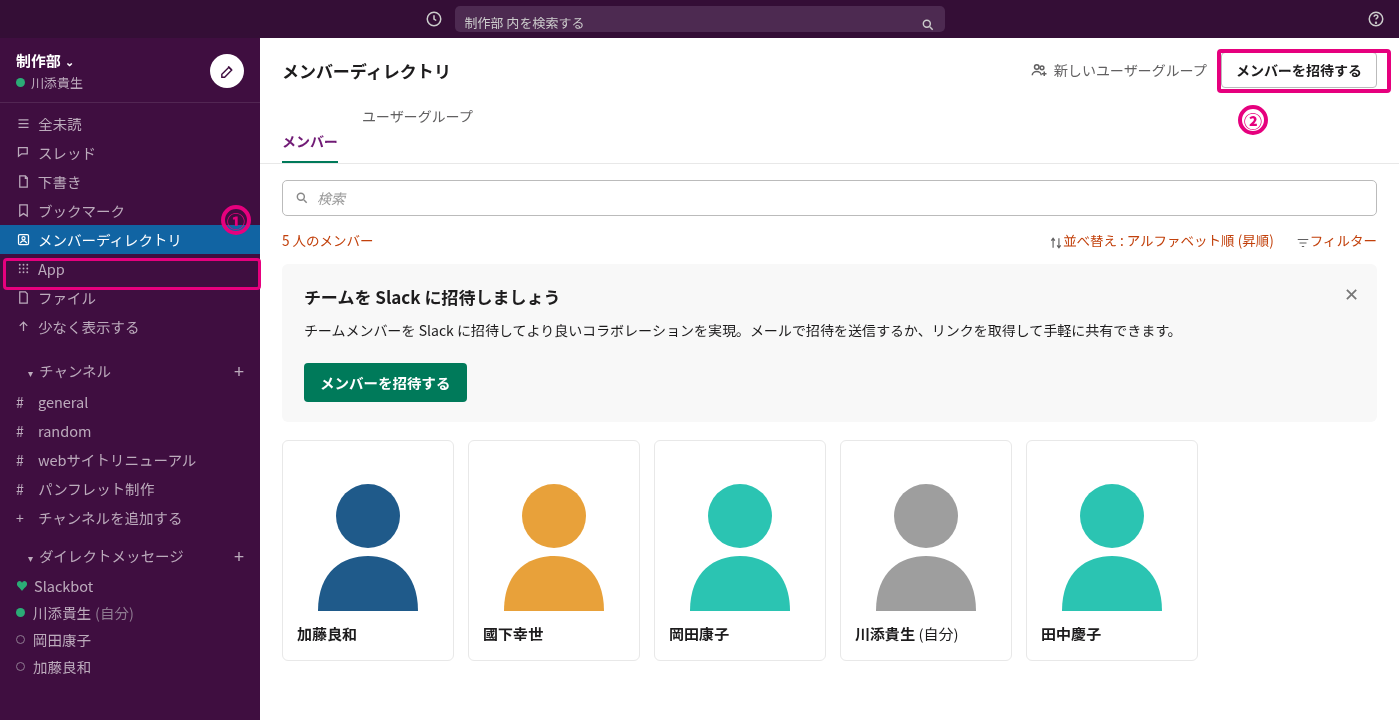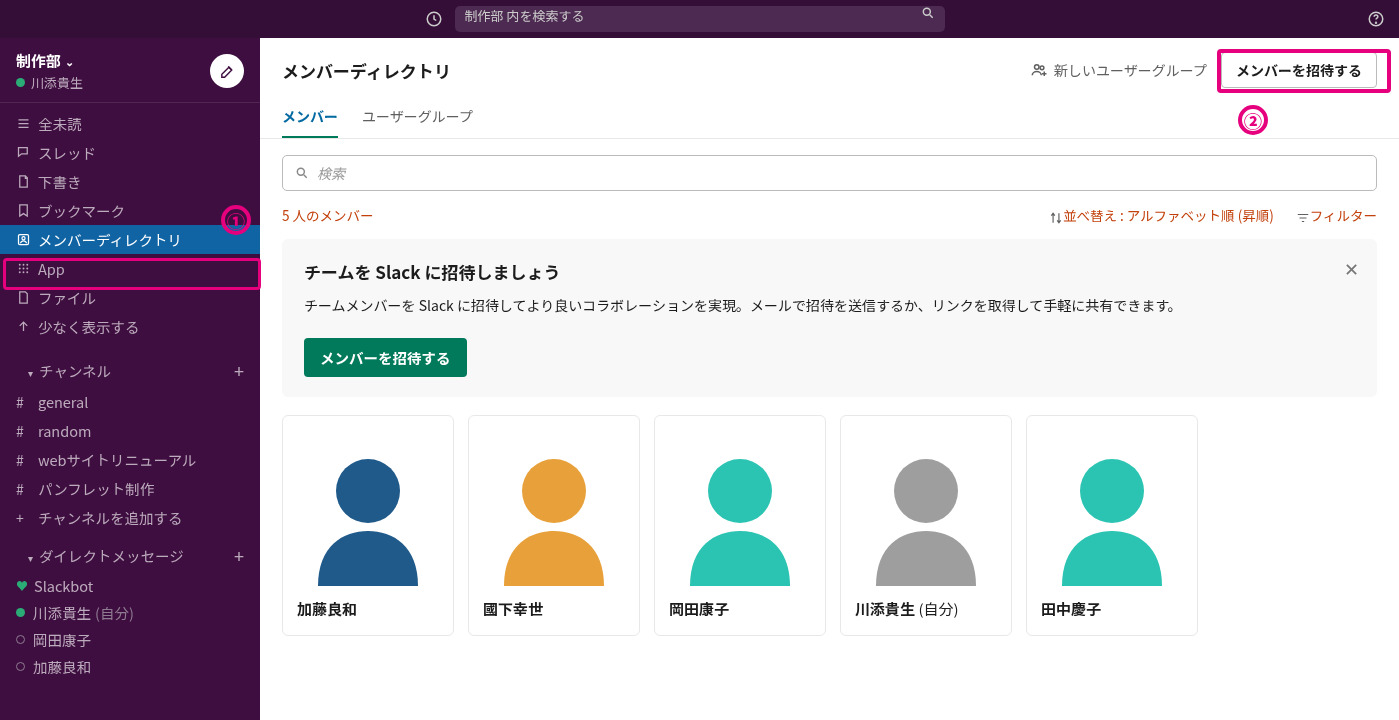--- a/index.html
+++ b/index.html
@@ -14,21 +14,21 @@
   position: relative;
 }
 .topbar .history { color: #ccc; font-size: 16px; margin-right: 10px; position: absolute; left: 425px; }
 .topbar .search {
   margin: 0 auto;
   width: 490px;
   height: 26px;
   background: #4d2a51;
   border-radius: 5px;
   display: flex;
-  align-items: flex-start;
+  align-items: flex-end;
   padding: 0 10px;
   color: #ccc;
   font-size: 13px;
 }
 .topbar .search .ph { flex: 1; }
 .topbar .search .mag { color: #ccc; }
 .topbar .help { position: absolute; right: 14px; color: #ccc; font-size: 16px; }
 
 .app { display: flex; height: calc(100% - 38px); }
 
@@ -112,21 +112,21 @@
 .main-title { font-size: 17px; font-weight: 700; color: #1d1c1d; }
 .main-actions { display: flex; align-items: center; gap: 14px; }
 .new-group { display: flex; align-items: center; color: #616061; font-size: 14px; gap: 6px; cursor: pointer; }
 .invite-btn {
   border: 1px solid #bbb; background: #fff; padding: 7px 14px;
   border-radius: 4px; font-size: 14px; font-weight: 700; color: #1d1c1d; cursor: pointer;
 }
 
 .tabs { display: flex; padding: 0 22px; border-bottom: 1px solid #e8e8e8; gap: 24px; }
 .tab { padding: 8px 0 10px 0; color: #616061; font-size: 14px; cursor: pointer; }
-.tab.active { color: #0369a1; font-weight: 700; border-bottom: 2px solid #007a5a; }
+.tab.active { color: #701a75; font-weight: 700; border-bottom: 2px solid #007a5a; margin-top: 25px; }
 
 .search-row { padding: 16px 22px 10px 22px; font-style: italic; }
 .search-box {
   border: 1px solid #bbb; border-radius: 5px; padding: 7px 12px;
   display: flex; align-items: center; color: #999; font-size: 14px;
 }
 .search-box .mag { margin-right: 8px; color: #888; }
 
 .meta-row {
   display: flex; justify-content: space-between; align-items: center;

